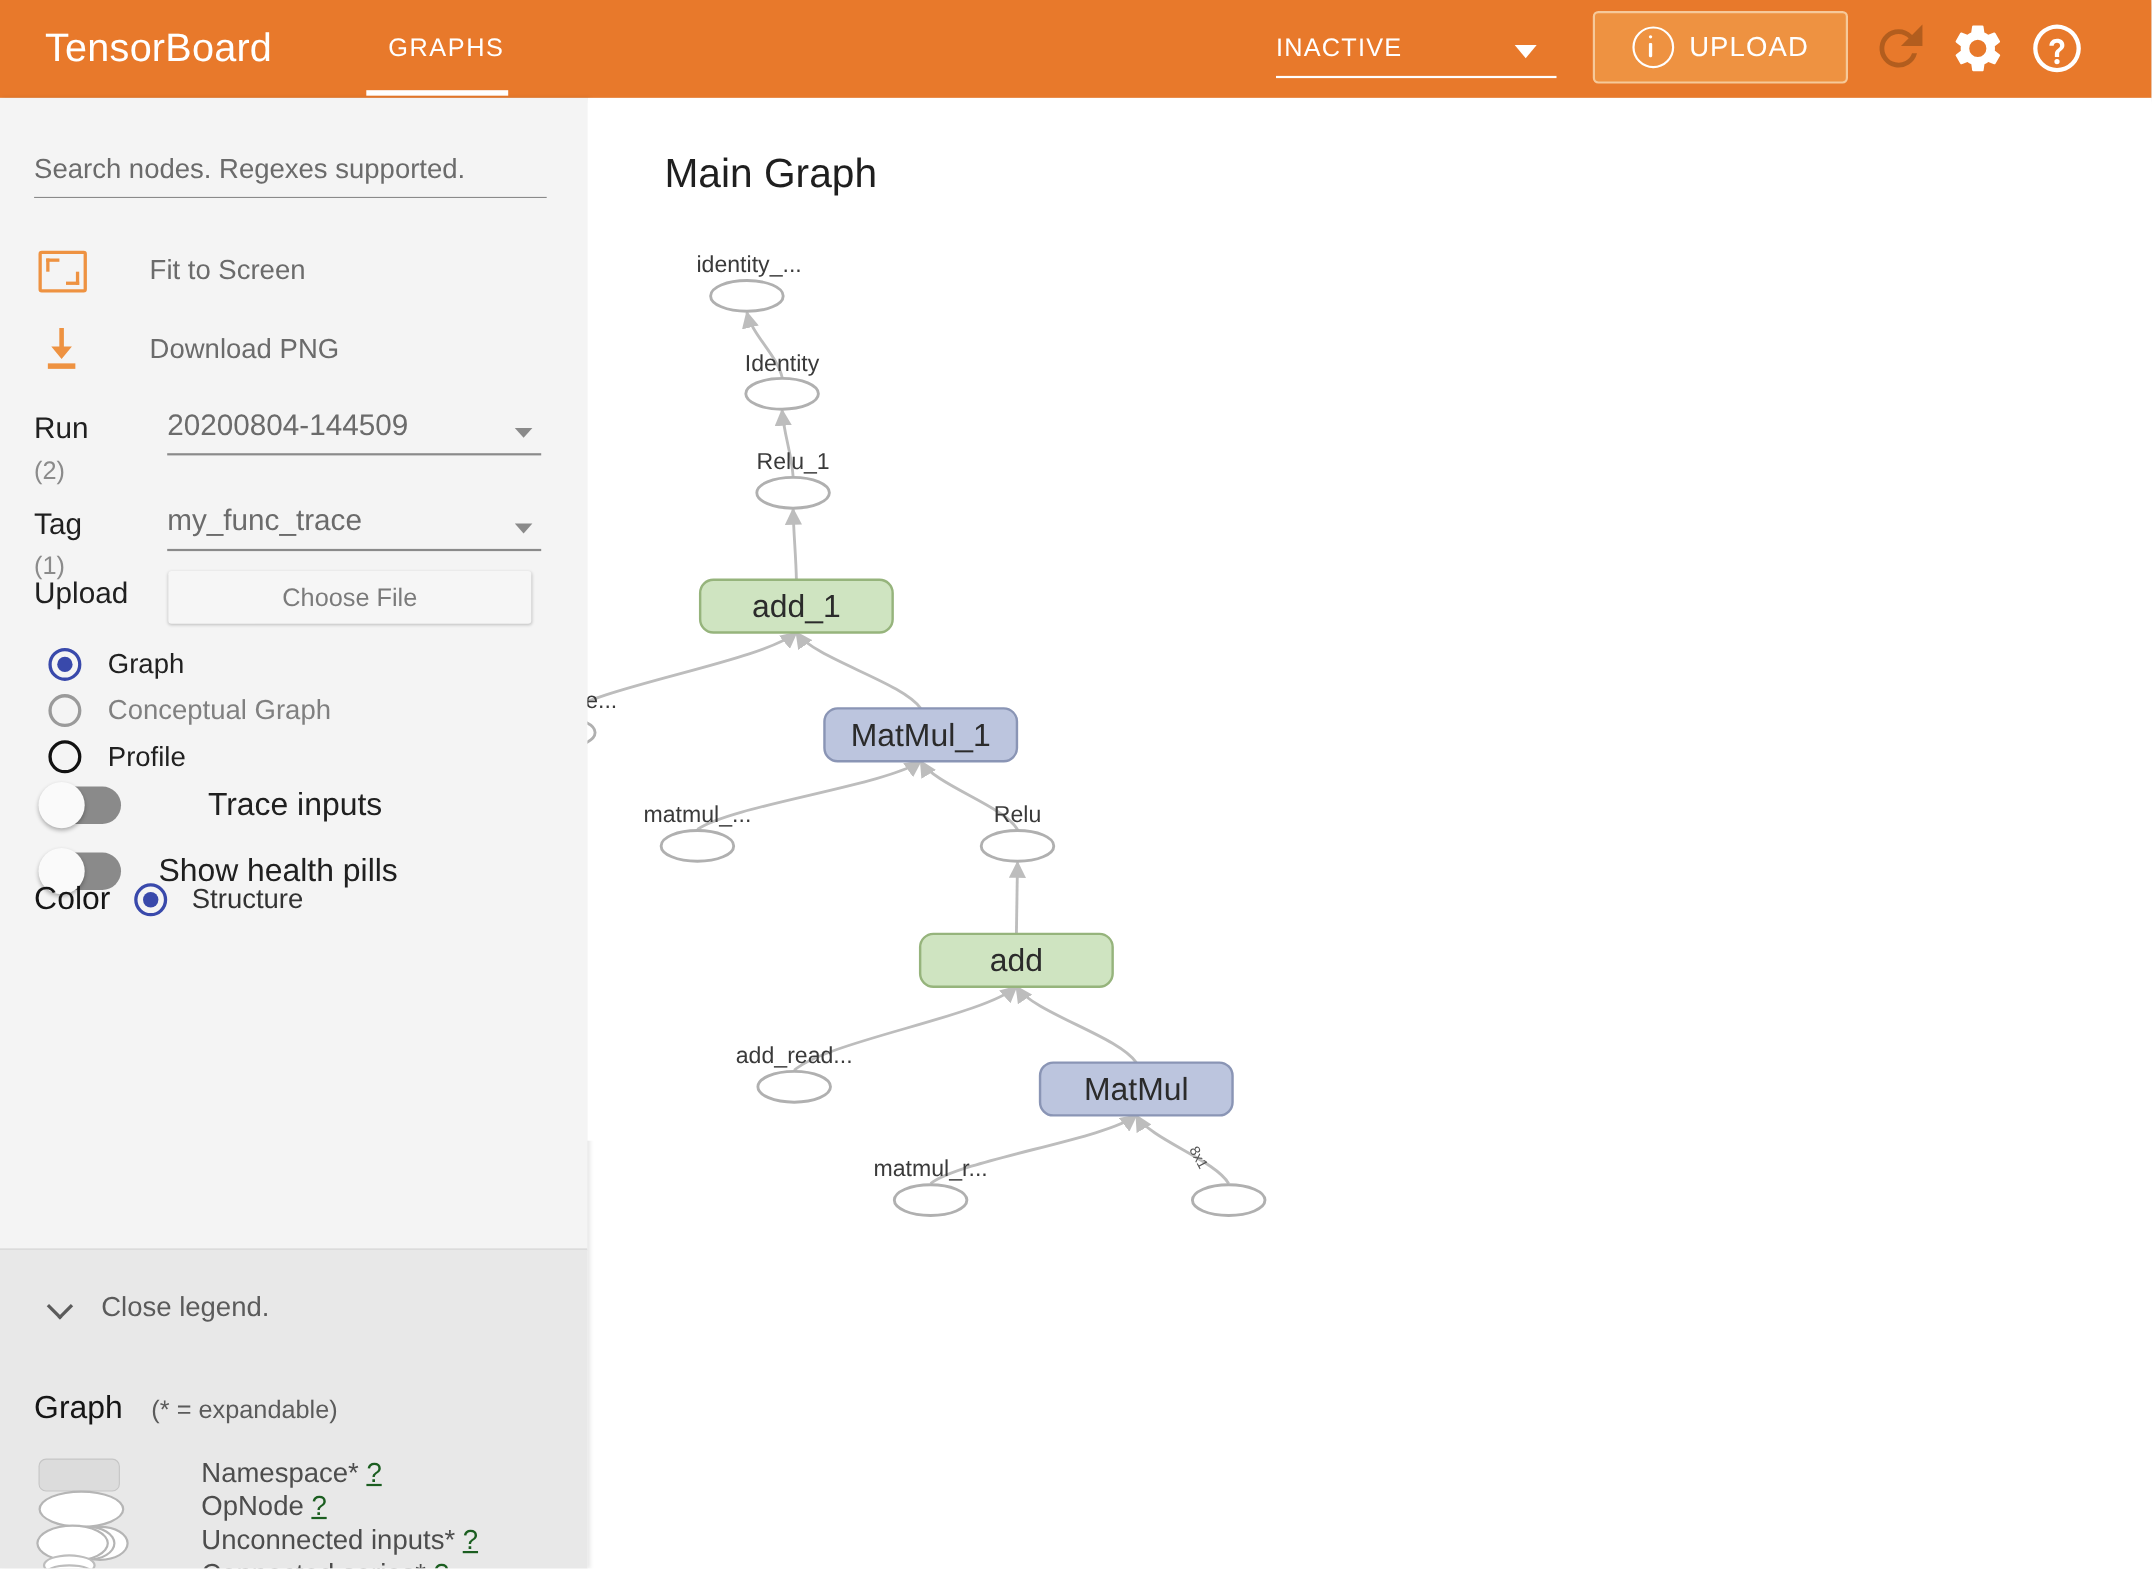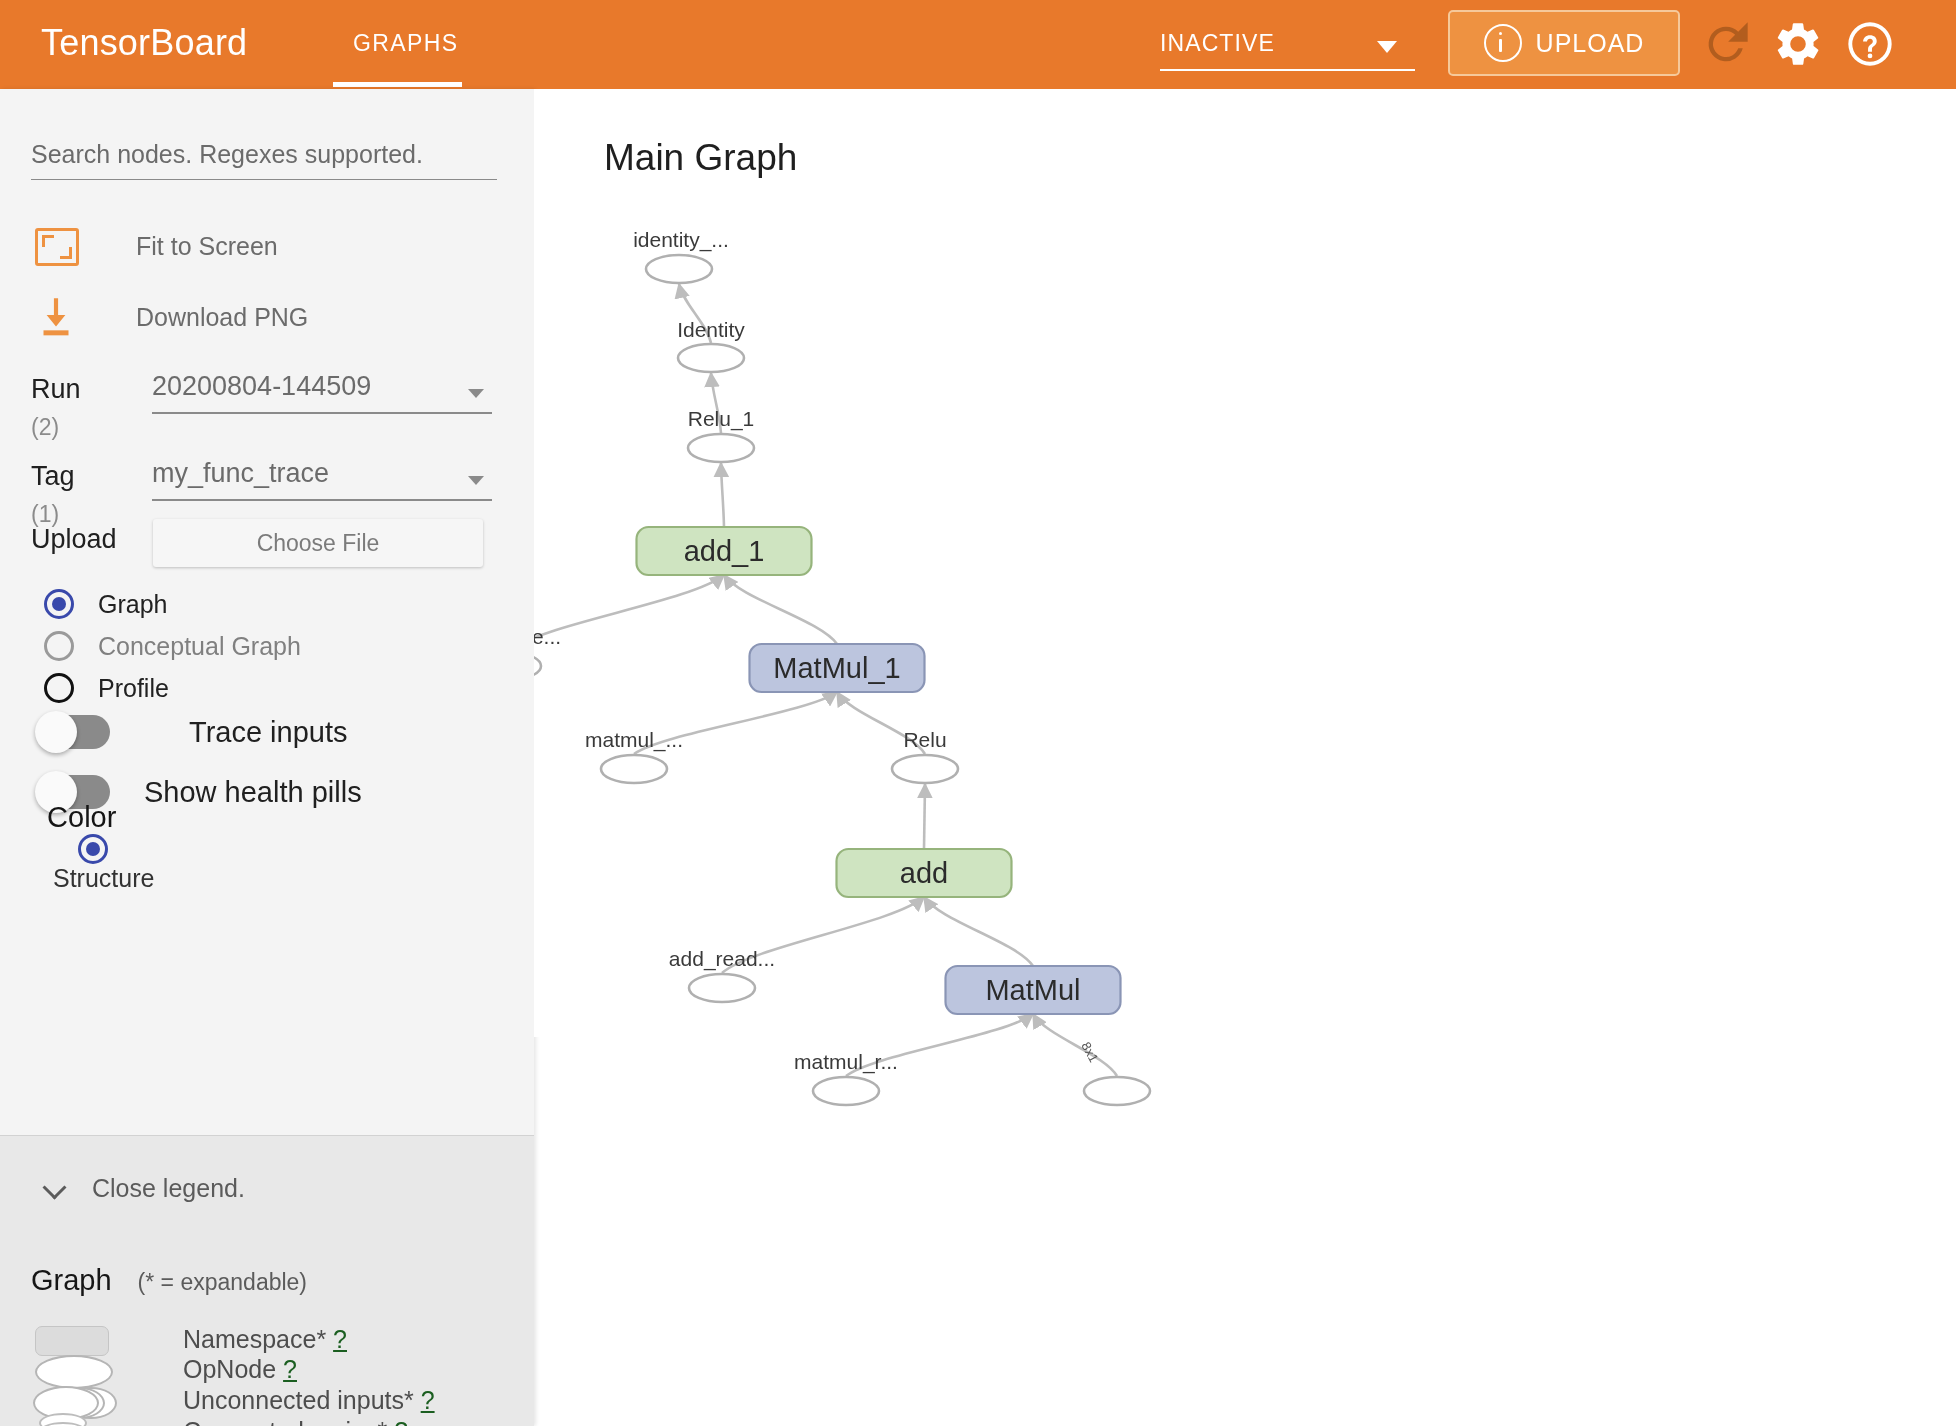--- a/index.html
+++ b/index.html
@@ -337,21 +337,21 @@
         </span>
       <span class="toggle-label">Trace inputs</span>
     </div>
     <div class="toggle-row" style="top:686px;">
       <span class="toggle">
           <span class="knob"></span>
         </span>
       <span class="toggle-label">Show health pills</span>
     </div>
 
-    <div class="color-row" style="top:712px;flex-direction:column;">
+    <div class="color-row" style="top:712px;">
       <span class="color-word">Color</span>
       <span class="radio checked"></span>
       <span class="color-struct-label">Structure</span>
     </div>
 
     <div class="legend-sep"></div>
 
     <div class="legend-panel">
       <div class="close-legend">
         <span class="chev-down"></span>

